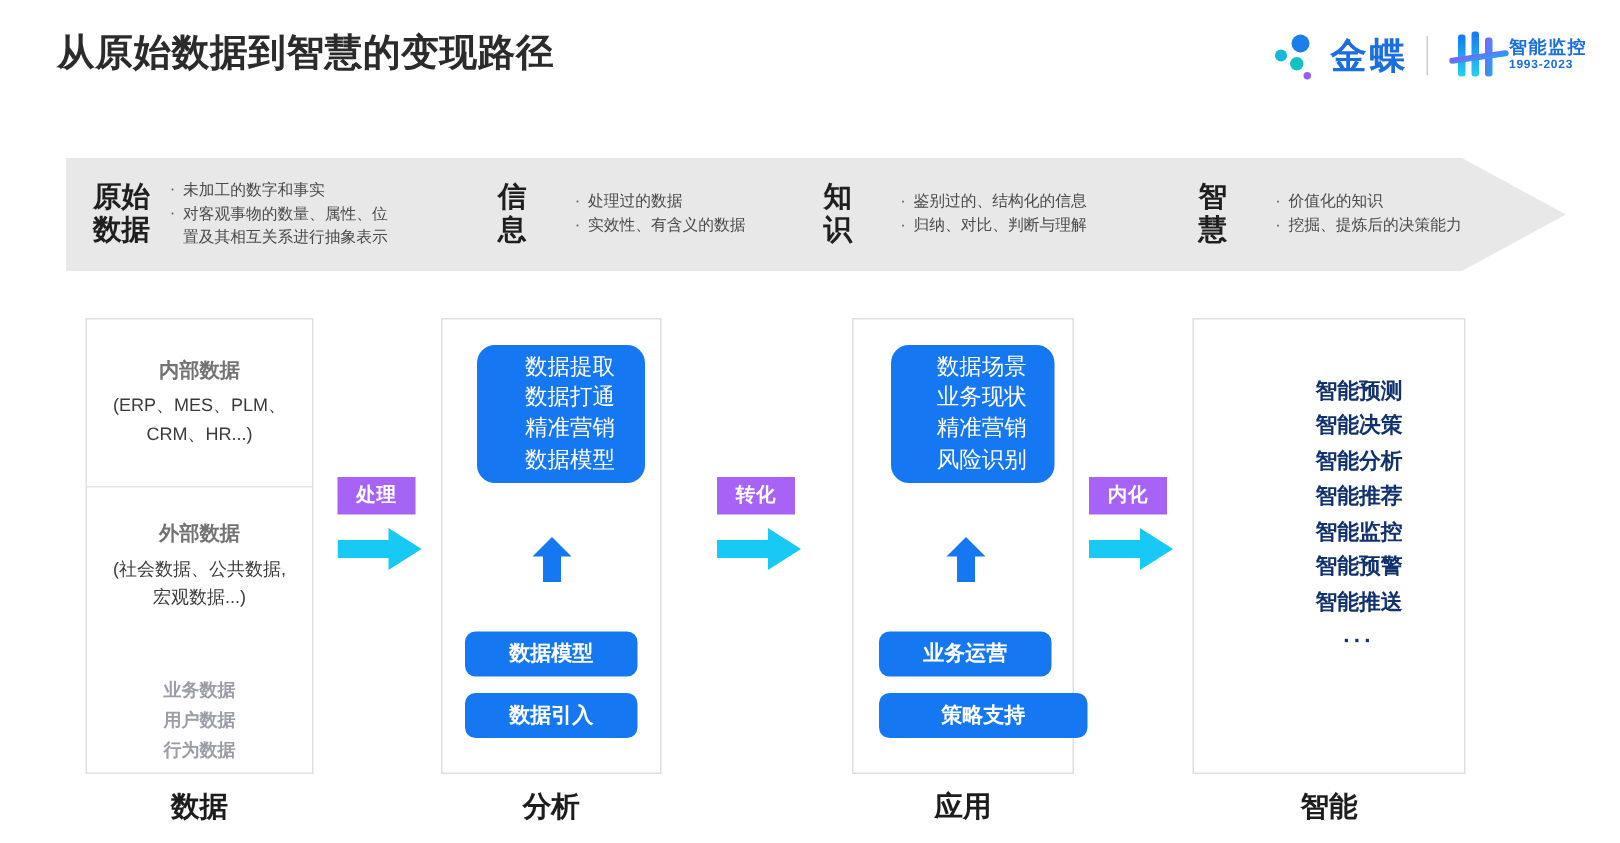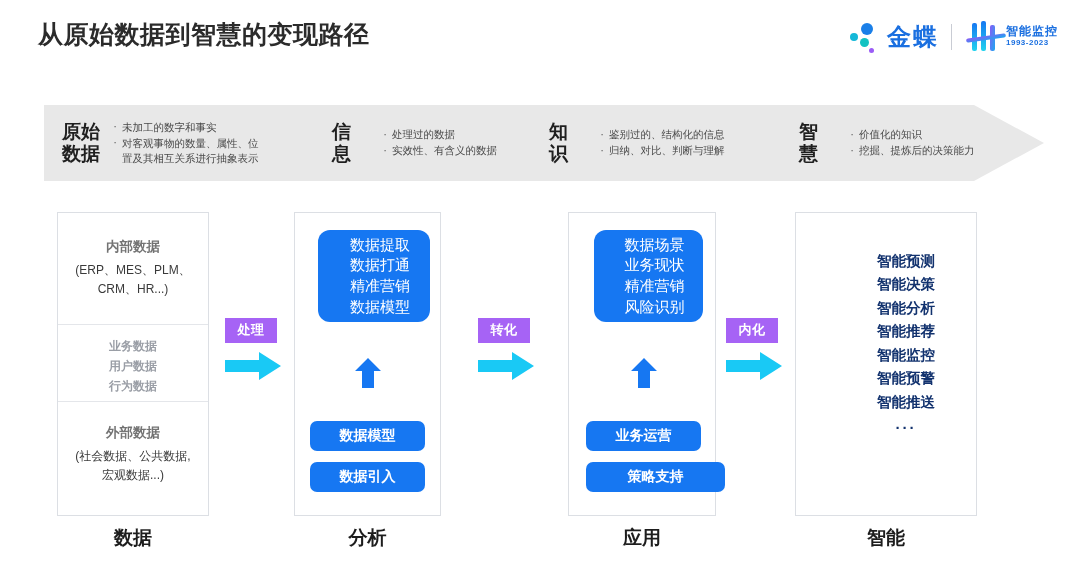--- a/index.html
+++ b/index.html
@@ -275,29 +275,29 @@
       </div>
     </div>
   </div>
 
   <div class="card c1">
     <div class="sec sec1 sec-div">
       <div class="card-head">内部数据</div>
       <div class="card-sub">(ERP、MES、PLM、</div>
       <div class="card-sub">CRM、HR...)</div>
     </div>
+    <div class="sec sec3">
+      <div class="card-head">外部数据</div>
+      <div class="card-sub">(社会数据、公共数据,</div>
+      <div class="card-sub">宏观数据...)</div>
+    </div>
     <div class="sec sec2 sec-div">
       <div class="muted-line">业务数据</div>
       <div class="muted-line">用户数据</div>
       <div class="muted-line">行为数据</div>
-    </div>
-    <div class="sec sec3">
-      <div class="card-head">外部数据</div>
-      <div class="card-sub">(社会数据、公共数据,</div>
-      <div class="card-sub">宏观数据...)</div>
     </div>
   </div>
 
   <div class="card c2"></div>
   <div class="blue-block bb2">
     <div>数据提取</div>
     <div>数据打通</div>
     <div>精准营销</div>
     <div>数据模型</div>
   </div>

